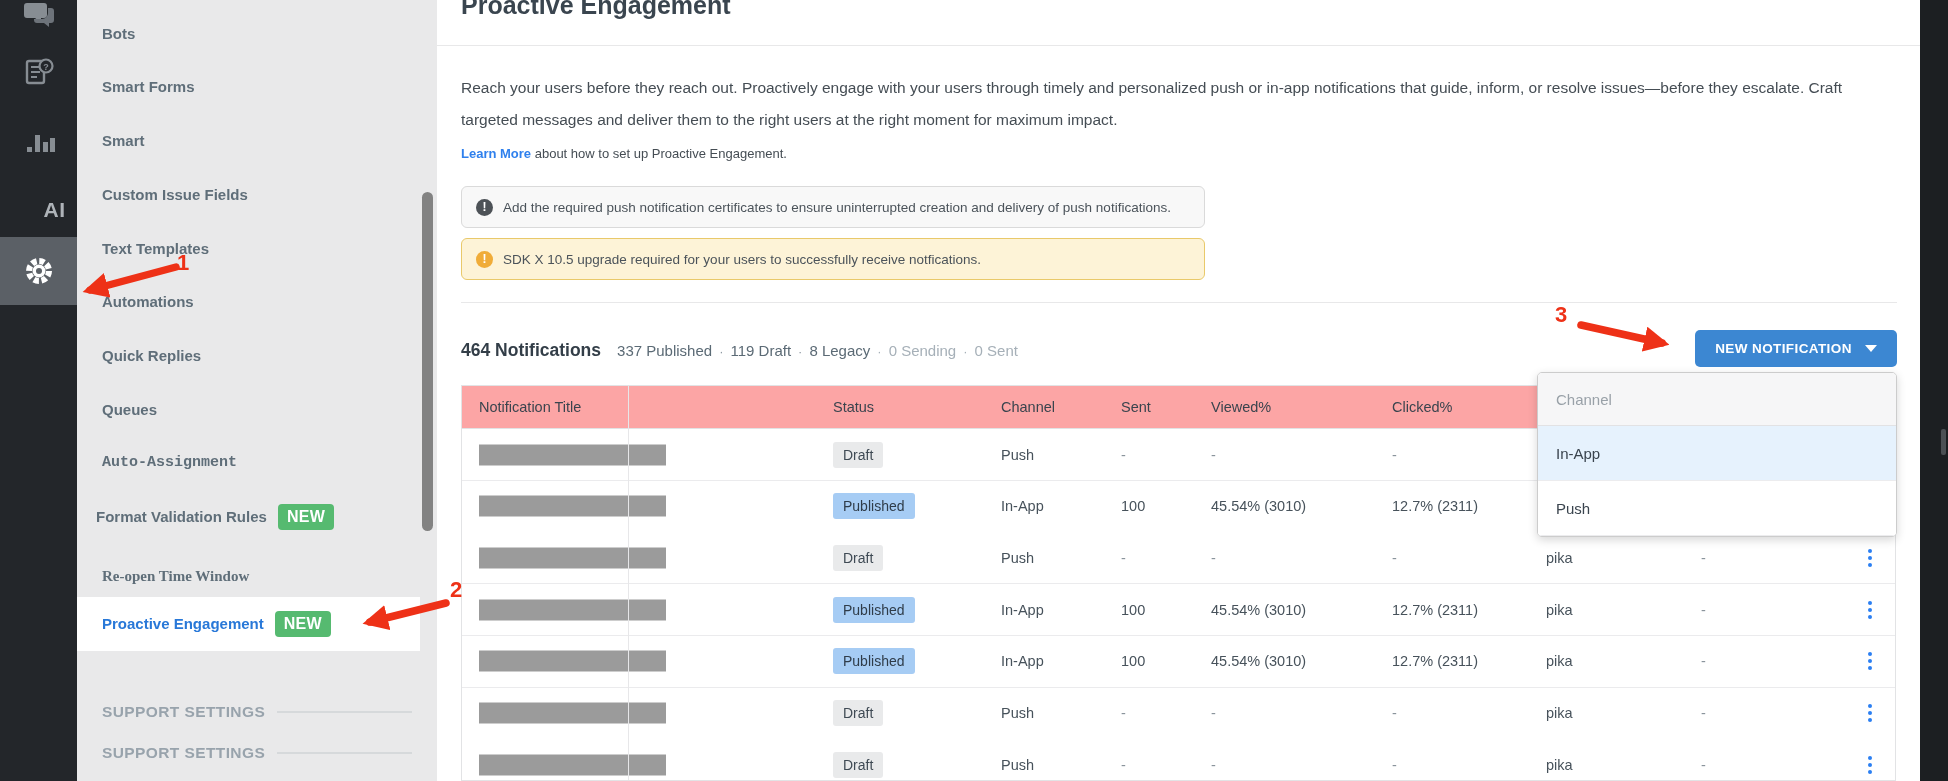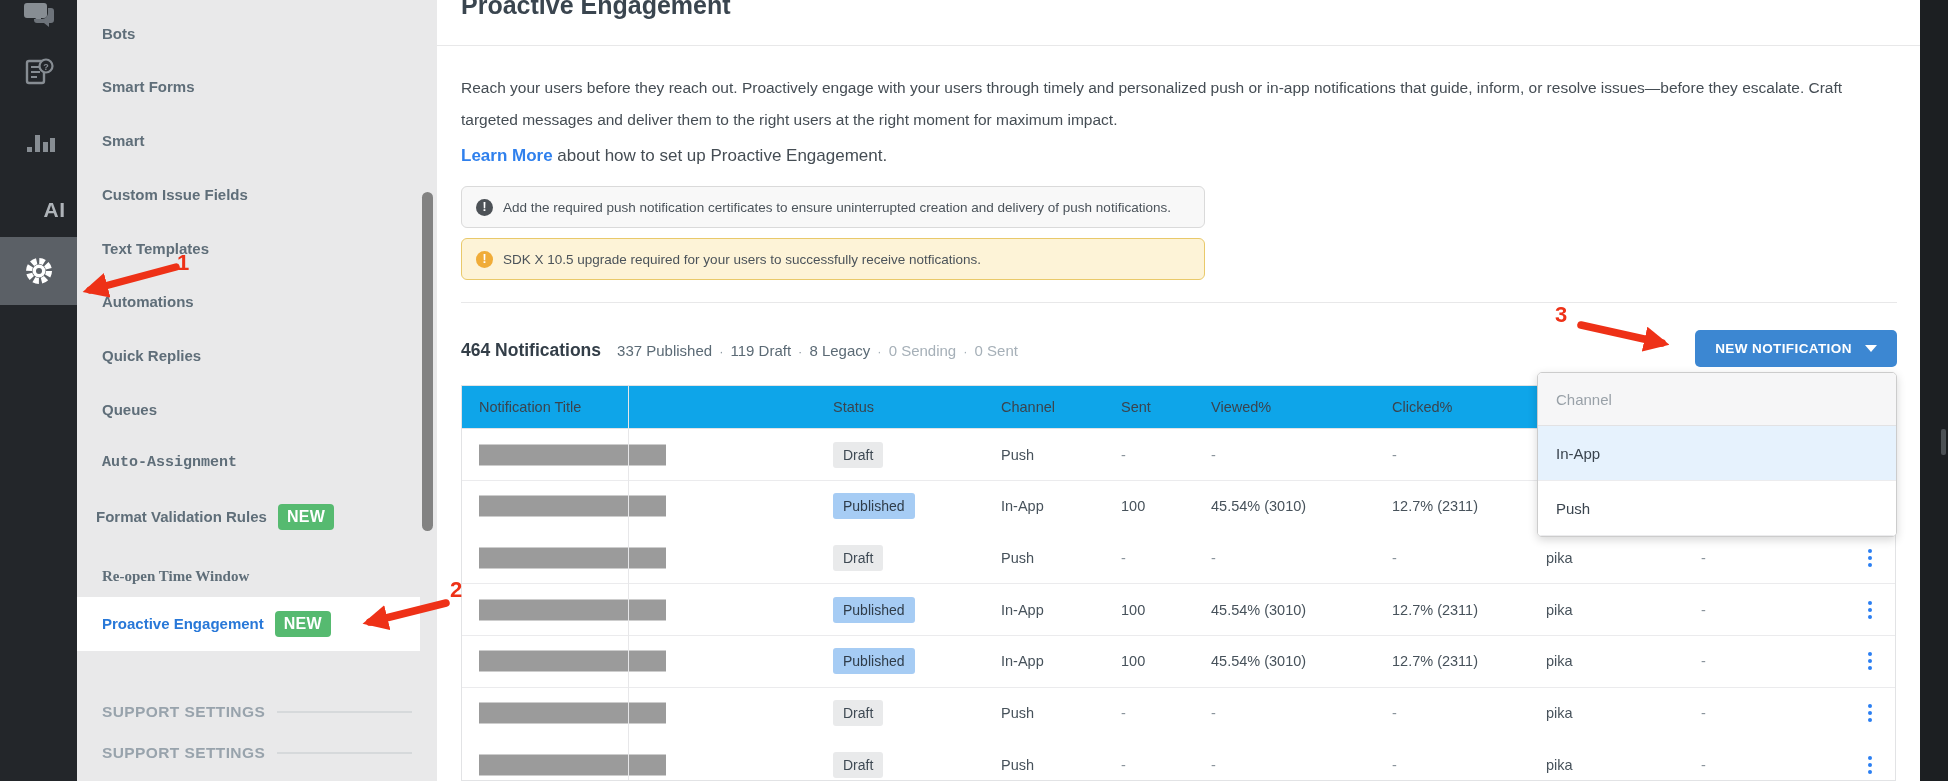--- a/index.html
+++ b/index.html
@@ -24,21 +24,21 @@
     border-radius:4px; margin-left:11px; letter-spacing:.3px; }
   .section-head { position:absolute; left:25px; width:310px; height:30px; display:flex; align-items:center;
     color:#98a3ac; font-weight:700; font-size:15.5px; letter-spacing:.4px; }
   .section-head .line { flex:1; height:2px; background:#d6d9db; margin-left:12px; }
   .side-scroll { position:absolute; left:345px; top:192px; width:11px; height:339px; border-radius:6px; background:#828282; cursor:pointer; }
 
   
   .page-title { position:absolute; left:461px; top:-9px; font-size:25px; font-weight:700; color:#3a454f; z-index:1; }
   .divider-top { position:absolute; left:437px; top:45px; width:1483px; height:1px; background:#e8e8e9; }
   .desc { position:absolute; left:461px; top:72px; width:1438px; font-size:15.5px; line-height:32px; color:#454d54; }
-  .learn-line { position:absolute; left:461px; top:146px; font-size:17px; color:#454d54; }
+  .learn-line { position:absolute; left:461px; top:146px; font-size:13px; color:#454d54; }
   .learn-link { color:#2f80ed; font-weight:700; cursor:pointer; text-decoration:none; }
 
   .banner { position:absolute; left:461px; width:744px; height:42px; border-radius:6px;
     display:flex; align-items:center; padding:0 14px; font-size:13.5px; color:#4b535a; }
   .banner.info  { top:186px; background:#f8f8f8; border:1px solid #dadada; }
   .banner.warn  { top:238px; background:#fdf3d7; border:1px solid #e9c96a; }
   .bicon { width:17px; height:17px; border-radius:50%; color:#fff; font-size:12px; font-weight:700;
     display:flex; align-items:center; justify-content:center; margin-right:10px; flex:0 0 auto; }
   .banner.info .bicon { background:#4d5257; }
   .banner.warn .bicon { background:#f0ac38; }
@@ -53,21 +53,21 @@
 
   .new-btn { position:absolute; left:1695px; top:330px; width:202px; height:37px; background:#3c87d2;
     border-radius:5px; color:#fff; font-size:13.5px; font-weight:700; letter-spacing:.4px;
     display:flex; align-items:center; justify-content:center; cursor:pointer; z-index:4; }
   .caret-down { width:0; height:0; border-left:6px solid transparent; border-right:6px solid transparent;
     border-top:7px solid #ffffff; margin-left:13px; }
 
   
   .ntable { position:absolute; left:461px; top:385px; width:1435px; height:396px;
     border:1px solid #e2e3e5; background:#fff; overflow:hidden; }
-  .thead { position:absolute; left:0; top:0; width:100%; height:43px; background:#0ea5e9; border-bottom:1px solid #e2e3e5; }
+  .thead { position:absolute; left:0; top:0; width:100%; height:43px; background:#fca5a5; border-bottom:1px solid #e2e3e5; }
   .hcell { position:absolute; top:0; line-height:43px; font-size:14.5px; color:#3a444e; white-space:nowrap; }
   .hc0{left:17px} .hc1{left:371px} .hc2{left:539px} .hc3{left:659px} .hc4{left:749px} .hc5{left:930px}
   .vline { position:absolute; left:166px; top:0; bottom:0; width:1px; background:#e7e7e9; }
   .trow { position:absolute; left:0; width:100%; height:52px; border-bottom:1px solid #ebebed; background:#fff; cursor:pointer; }
   .cell { position:absolute; top:50%; transform:translateY(-50%); font-size:14.5px; color:#47525b; white-space:nowrap; }
   .tbar { position:absolute; top:50%; transform:translateY(-50%); left:17px; width:187px; height:21px; background:#9b9b9b; }
   .badge { left:371px; padding:5px 10px; border-radius:3px; font-size:14px; }
   .badge.draft { background:#e9eaeb; color:#3f4a54; }
   .badge.published { background:#a6ccf4; color:#2f3c49; }
   .cc-channel{left:539px} .cc-sent{left:659px} .cc-viewed{left:749px} .cc-clicked{left:930px}

